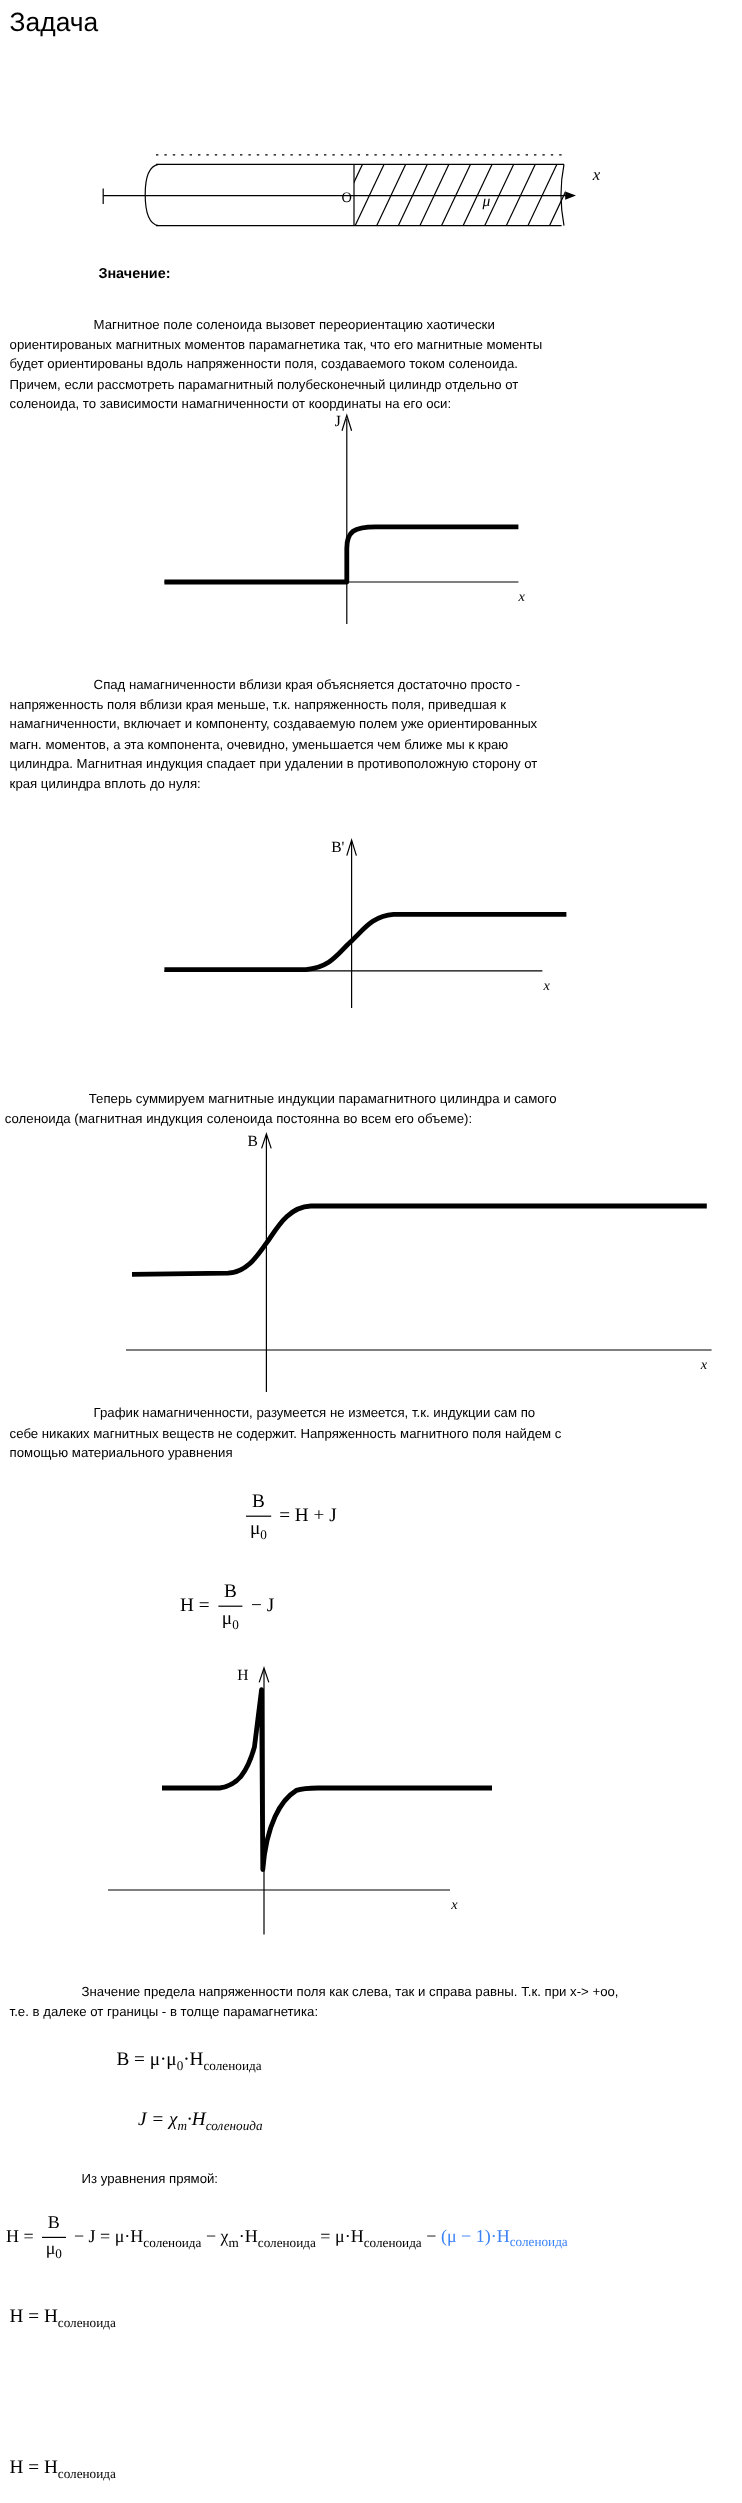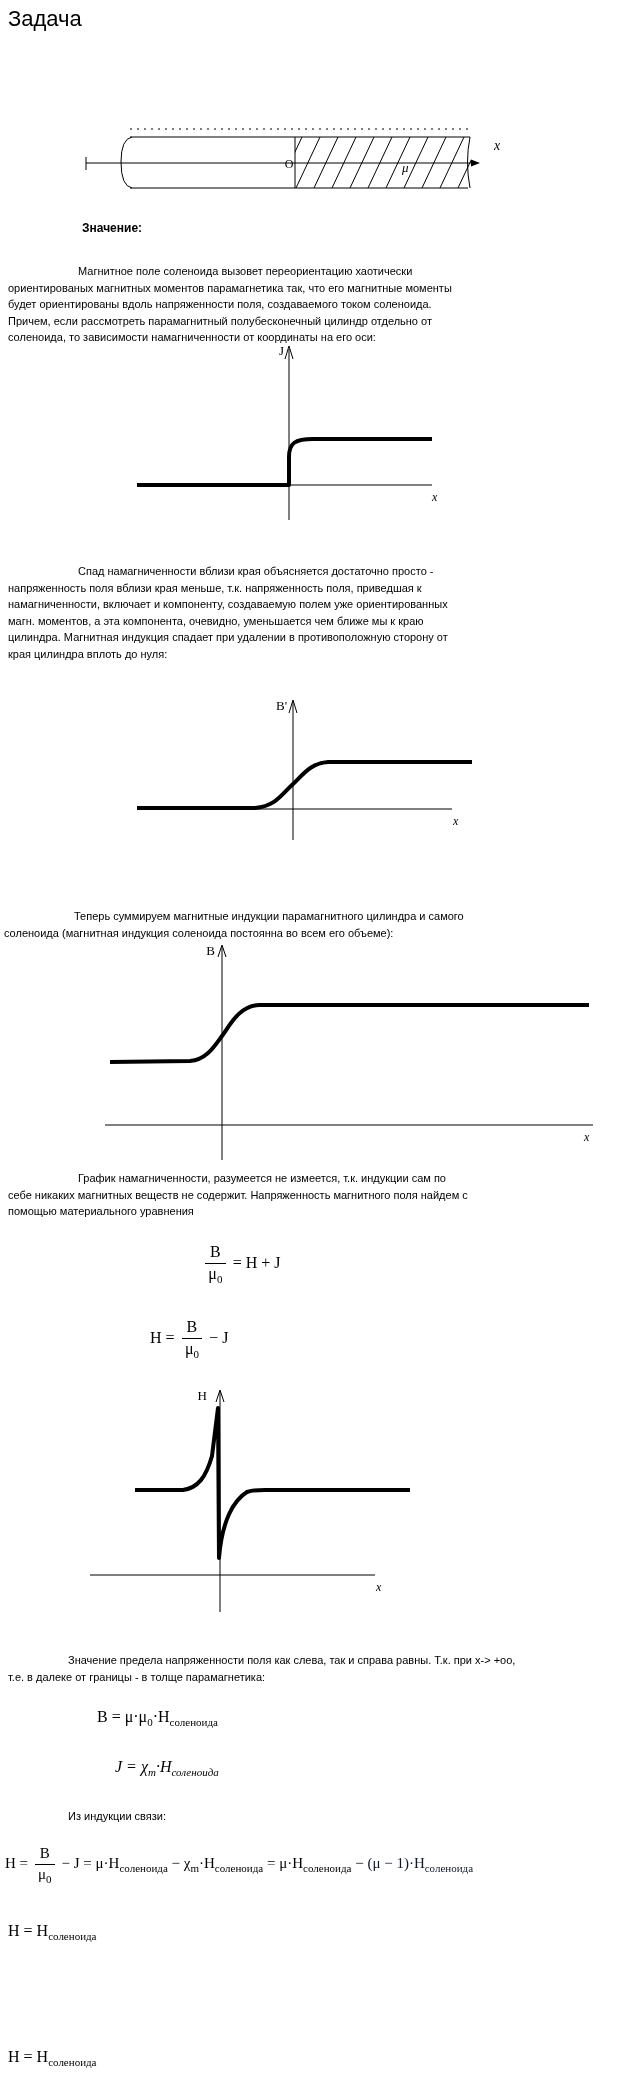--- a/index.html
+++ b/index.html
@@ -8,21 +8,21 @@
   #page { position:relative; width:618px; height:2086px; background:#fff; overflow:hidden; }
   .abs { position:absolute; }
   .page-title { font-size:22px; font-weight:normal; }
   .para { font-size:11px; line-height:16.5px; width:462px; text-indent:70px; }
   .heading { font-size:12px; font-weight:bold; }
   .formula { font-family:"Liberation Serif","DejaVu Serif",serif; font-size:16px; white-space:nowrap; }
   .formula sub { font-size:11px; }
   .frac { display:inline-block; vertical-align:middle; text-align:center; margin:0 3px; }
   .frac .num { display:block; padding:0 5px 2px; border-bottom:1px solid #000; }
   .frac .den { display:block; padding-top:1px; }
-  .grey { color:#0f172a; }
+  .grey { color:#3b82f6; }
   svg { display:block; }
   svg text { font-family:"Liberation Serif","DejaVu Serif",serif; fill:#000; }
   .axis { stroke:#000; stroke-width:1; fill:none; }
   .curve { stroke:#000; stroke-width:4; fill:none; stroke-linejoin:round; stroke-linecap:butt; }
   .thin { stroke:#000; stroke-width:1; fill:none; }
 </style>
 </head>
 <body>
 
 <div id="page">
@@ -126,21 +126,21 @@
   <div class="abs para" style="left:8px; top:1652px; width:515px; text-indent:60px;">Значение предела напряженности поля как слева, так и справа равны. Т.к. при x-&gt; +оо, т.е. в далеке от границы - в толще парамагнетика:</div>
 
   <div class="abs formula" style="left:97px; top:1708px;">
     <span>B = μ·μ</span><sub>0</sub><span>·H</span><sub>соленоида</sub>
   </div>
 
   <div class="abs formula" style="left:115px; top:1758px;font-style:italic;">
     <span>J = χ</span><sub>m</sub><span>·H</span><sub>соленоида</sub>
   </div>
 
-  <div class="abs para" style="left:8px; top:1808px; text-indent:60px;">Из индукции связи:</div>
+  <div class="abs para" style="left:8px; top:1808px; text-indent:60px;">Из уравнения прямой:</div>
 
   <div class="abs formula" style="left:5px; top:1845px; font-size:15px;">
     <span>H = </span><span class="frac">
       <span class="num">B</span>
       <span class="den"><span>μ</span><sub>0</sub></span>
     </span><span> − J = μ·H</span><sub>соленоида</sub><span> − χ</span><sub>m</sub><span>·H</span><sub>соленоида</sub><span> = μ·H</span><sub>соленоида</sub><span> − </span><span class="grey"><span>(μ − 1)·H</span><sub>соленоида</sub></span>
   </div>
 
   <div class="abs formula" style="left:8px; top:1922px;">
     <span>H = H</span><sub>соленоида</sub>

